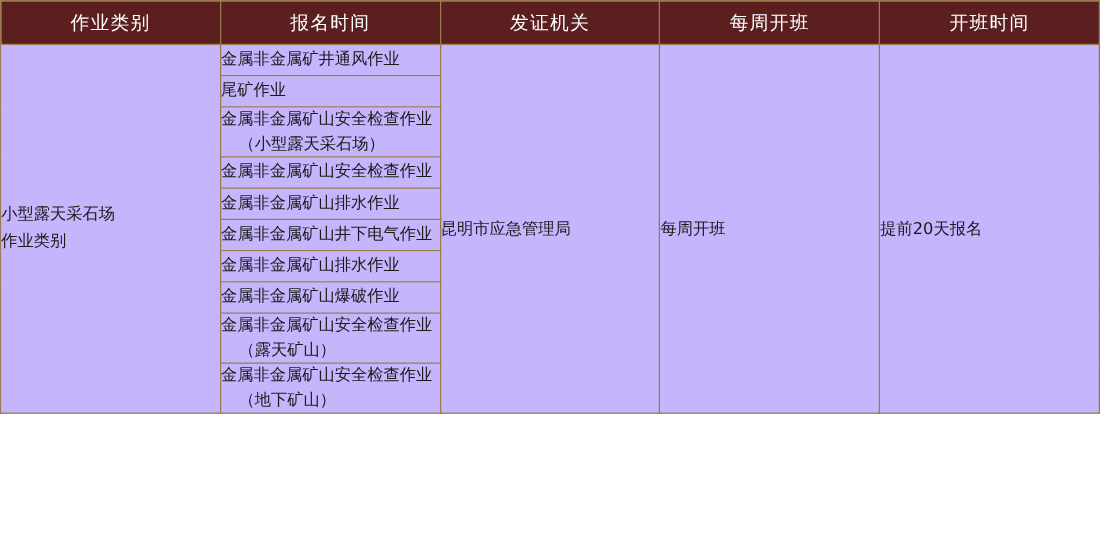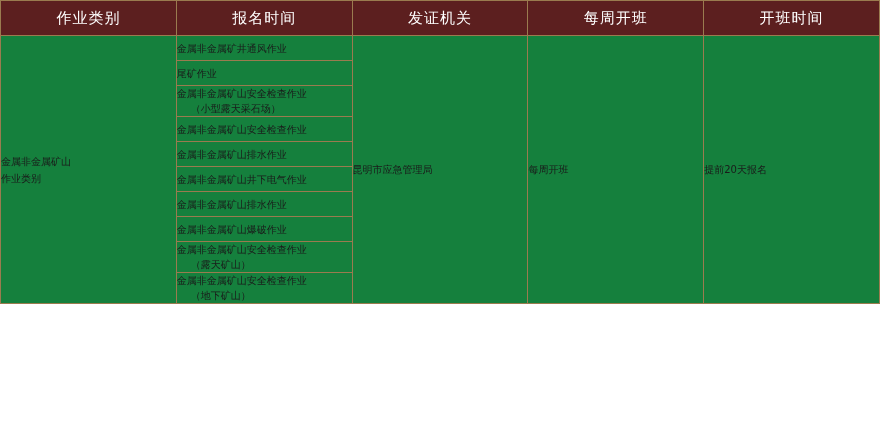--- a/index.html
+++ b/index.html
@@ -33,23 +33,23 @@
   thead th {
     background: #5c1f1f;
     color: #ffffff;
     font-size: 15px;
     height: 34px;
     line-height: 34px;
     border: 1px solid #4a1818;
     letter-spacing: 1px;
   }
   tbody td {
-    background: #15803d;
+    background: #c4b5fd;
     color: #1a1a1a;
-    font-size: 10px;
+    font-size: 13px;
   }
   td.category {
     width: 150px;
     line-height: 1.7;
     padding: 0 6px;
   }
   td.item {
     width: 285px;
     text-align: left;
     padding: 8px 0 8px 45px;
@@ -81,21 +81,21 @@
         <th>作业类别</th>
         <th>报名时间</th>
         <th>发证机关</th>
         <th>每周开班</th>
         <th>开班时间</th>
       </tr>
     </thead>
     <tbody>
       <tr>
         <td class="category" rowspan="10">
-          <span class="cell-line">金属非金属矿山</span>
+          <span class="cell-line">小型露天采石场</span>
           <span class="cell-line">作业类别</span>
         </td>
         <td class="item">
           <span class="cell-line">金属非金属矿井通风作业</span>
         </td>
         <td class="agency" rowspan="10">昆明市应急管理局</td>
         <td class="start" rowspan="10">每周开班</td>
         <td class="signup" rowspan="10">提前20天报名</td>
       </tr>
       <tr>

